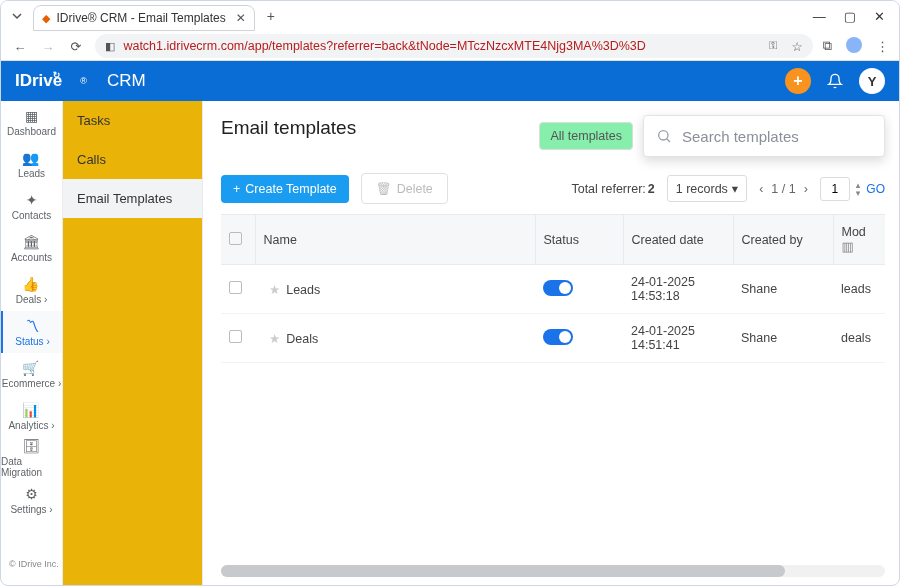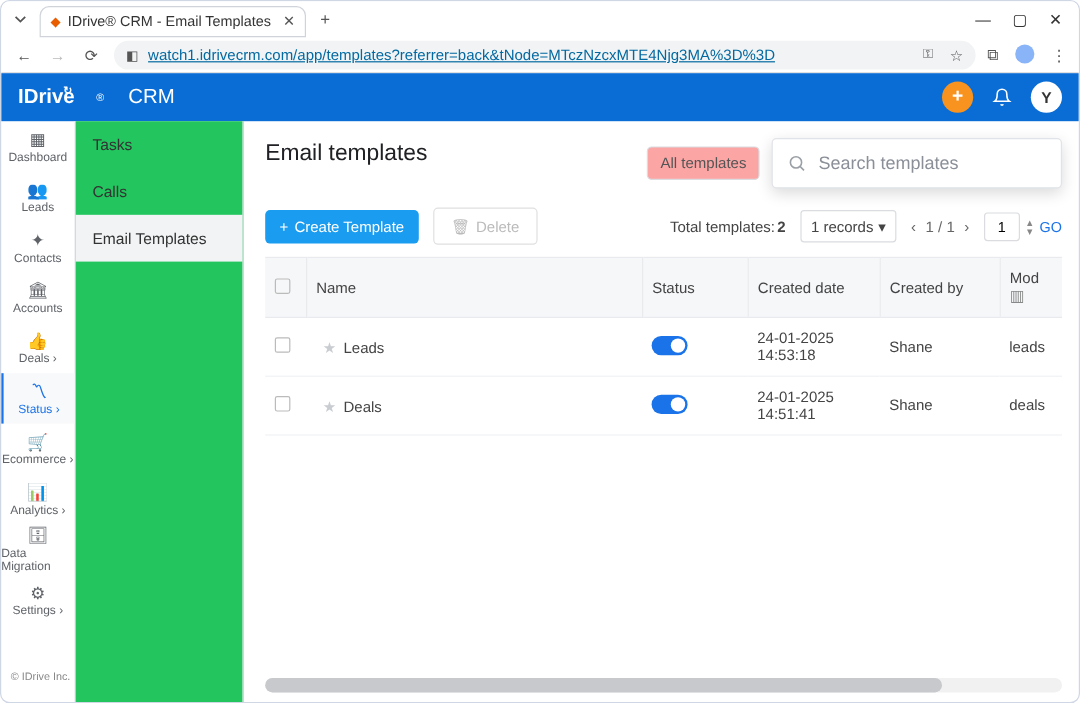--- a/index.html
+++ b/index.html
@@ -9,21 +9,21 @@
   .tab-row { display: flex; align-items: center; height: 30px; padding-left: 6px; gap: 6px; }
   .tab-btn { width: 20px; height: 20px; display:flex;align-items:center;justify-content:center; }
   .tab { display:flex; align-items:center; gap:6px; background:#fff; border:1px solid #d0d4da; border-radius: 8px 8px 0 0; padding:3px 8px; font-size:12px; color:#333; height:26px; margin-top:4px; }
   .tab .fav { color:#e85d00; font-size:11px; }
   .tab .close { color:#555; margin-left:4px; }
   .newtab { font-size:14px; color:#555; padding:0 6px; }
   .win-controls { margin-left:auto; display:flex; gap:18px; padding-right:14px; color:#333; font-size:13px;}
   .addr-row { display:flex; align-items:center; height:30px; gap:10px; padding:0 10px; font-size:13px; color:#555; }
   .addr-row .icon { width:18px; text-align:center; color:#555; }
   .url-box { flex:1; background:#f1f3f4; border-radius:14px; height:24px; display:flex; align-items:center; padding:0 10px; font-size:12.5px; color:#555; gap:8px; }
-  .url-box .url { flex:1; color:#0369a1;text-decoration:underline; }
+  .url-box .url { flex:1; color:#b91c1c; }
   .url-ctrls { margin-left:auto; display:flex; gap:14px; color:#555;}
   .addr-icons { display:flex; gap:14px; color:#555; align-items:center; }
   .avatar-small { width:16px;height:16px;border-radius:50%;background:#8ab4f8; }
 
   
   .app-header { height:40px; background:#0a6dd6; display:flex; align-items:center; padding:0 14px; color:#fff; }
   .logo { font-size:17px; font-weight:500; display:flex; align-items:center; gap:18px;}
   .logo .reg { font-size:9px; vertical-align:super; }
   .hdr-right { margin-left:auto; display:flex; align-items:center; gap:16px; }
   .plus-btn { width:26px;height:26px;border-radius:50%;background:#f7931e;display:flex;align-items:center;justify-content:center;color:#fff;font-size:16px;font-weight:bold; }
@@ -31,29 +31,29 @@
   .avatar { width:26px;height:26px;border-radius:50%;background:#fff;color:#333;display:flex;align-items:center;justify-content:center;font-size:13px;font-weight:600; }
 
   
   .app-body { display:flex; height:calc(586px - 60px - 40px); }
   .sidebar-main { width:62px; border-right:1px solid #e8eaed; display:flex; flex-direction:column; }
   .sb-item { display:flex; flex-direction:column; align-items:center; justify-content:center; height:42px; font-size:10px; color:#5f6368; gap:2px; cursor:pointer;}
   .sb-item.active { color:#1a73e8; border-left:2px solid #1a73e8; background:#f8f9fa;}
   .sb-item .ic { font-size:14px; }
   .footer-copy { margin-top:auto; font-size:9px; color:#888; padding:8px 0 18px 8px; }
 
-  .sidebar-sub { width:140px; border-right:1px solid #e8eaed; background:#22c55e; }
+  .sidebar-sub { width:140px; border-right:1px solid #e8eaed; background:#eab308; }
   .sub-item { padding:12px 14px; font-size:13px; color:#333; cursor:pointer;}
   .sub-item.active { background:#f1f3f4; font-weight:500; }
 
   .main { flex:1; padding:16px 14px 0 18px; position:relative; overflow:hidden; }
   .page-title { font-size:19px; font-weight:500; color:#202124; margin-bottom:18px; }
 
   .top-row { display:flex; align-items:center; position:absolute; top:14px; right:14px; gap:10px;}
-  .filter-pill { border:1px solid #dadce0; border-radius:4px; padding:6px 10px; font-size:12.5px; color:#555; background:#fca5a5; }
+  .filter-pill { border:1px solid #dadce0; border-radius:4px; padding:6px 10px; font-size:12.5px; color:#555; background:#86efac; }
   .search-pop { width:242px; height:42px; background:#fff; border:1px solid #e0e3e8; border-radius:4px; box-shadow:0 4px 12px rgba(0,0,0,0.15); display:flex; align-items:center; padding:0 12px; gap:10px; }
   .search-pop input { border:none; outline:none; font-size:15px; color:#666; width:100%; }
   .search-pop input::placeholder { color:#8a8f98; }
 
   .action-row { display:flex; align-items:center; gap:12px; margin-top:34px; margin-bottom:10px; }
   .btn-primary { background:#1a9cf0; color:#fff; border:none; border-radius:4px; padding:7px 12px; font-size:12.5px; display:flex; align-items:center; gap:5px; cursor:pointer;}
   .btn-del { border:1px solid #e0e0e0; background:#fff; color:#bbb; border-radius:4px; padding:7px 14px; font-size:12.5px; display:flex;align-items:center;gap:5px;}
   .pager { margin-left:auto; display:flex; align-items:center; gap:12px; font-size:12.5px; color:#444;}
   .pager .records { border:1px solid #dadce0; padding:5px 8px; border-radius:3px; display:flex;align-items:center;gap:4px;}
   .pager .nav { display:flex; align-items:center; gap:8px; color:#666;}
@@ -212,21 +212,21 @@
       <button class="btn-primary">
         <span>+</span>
         <span>Create Template</span>
       </button>
       <button class="btn-del">
         <span>🗑</span>
         <span>Delete</span>
       </button>
       <div class="pager">
         <span>
-          <span>Total templates:</span><b style="margin-left:2px">2</b>
+          <span>Total referrer:</span><b style="margin-left:2px">2</b>
         </span>
         <div class="records">
           <span>1 records</span>
             <span>▾</span>
         </div>
         <div class="nav">
           <span>‹</span>
           <span>1 / 1</span>
           <span>›</span>
         </div>

